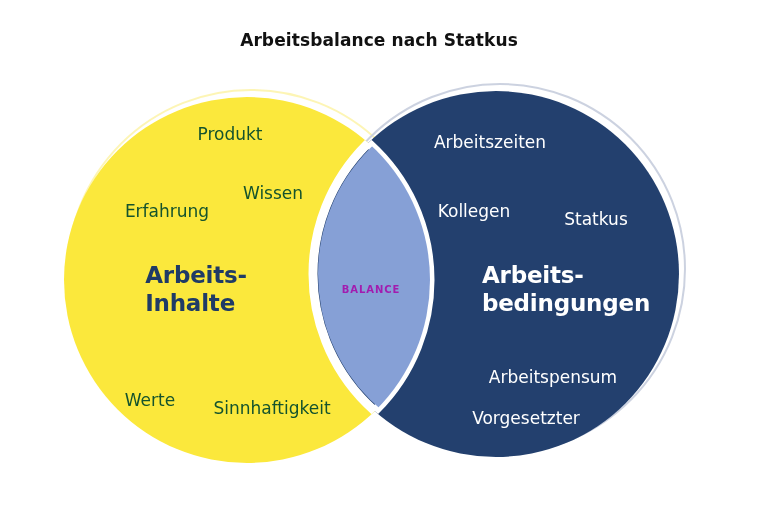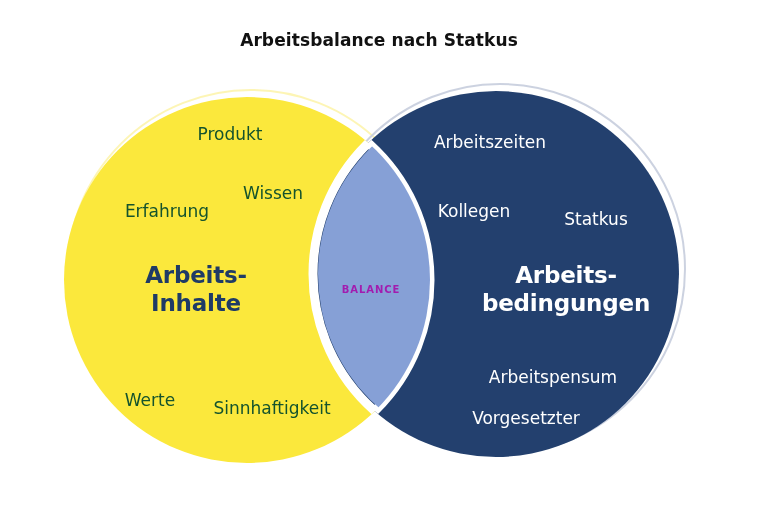--- a/index.html
+++ b/index.html
@@ -66,21 +66,21 @@
     font-size: 17px;
     font-weight: 400;
   }
   .item-left { color: #14532d; }
   .item-right { color: #ffffff; }
 
   .main-label {
     font-size: 23px;
     font-weight: bold;
     line-height: 1.22;
-    text-align: center;
+    text-align: left;
     letter-spacing: -0.2px;
   }
   .main-left { color: #1f3b66; }
   .main-right { color: #ffffff; }
 
   .balance-label {
     font-size: 10px;
     font-weight: bold;
     color: #a21caf;
     letter-spacing: 0.9px;

